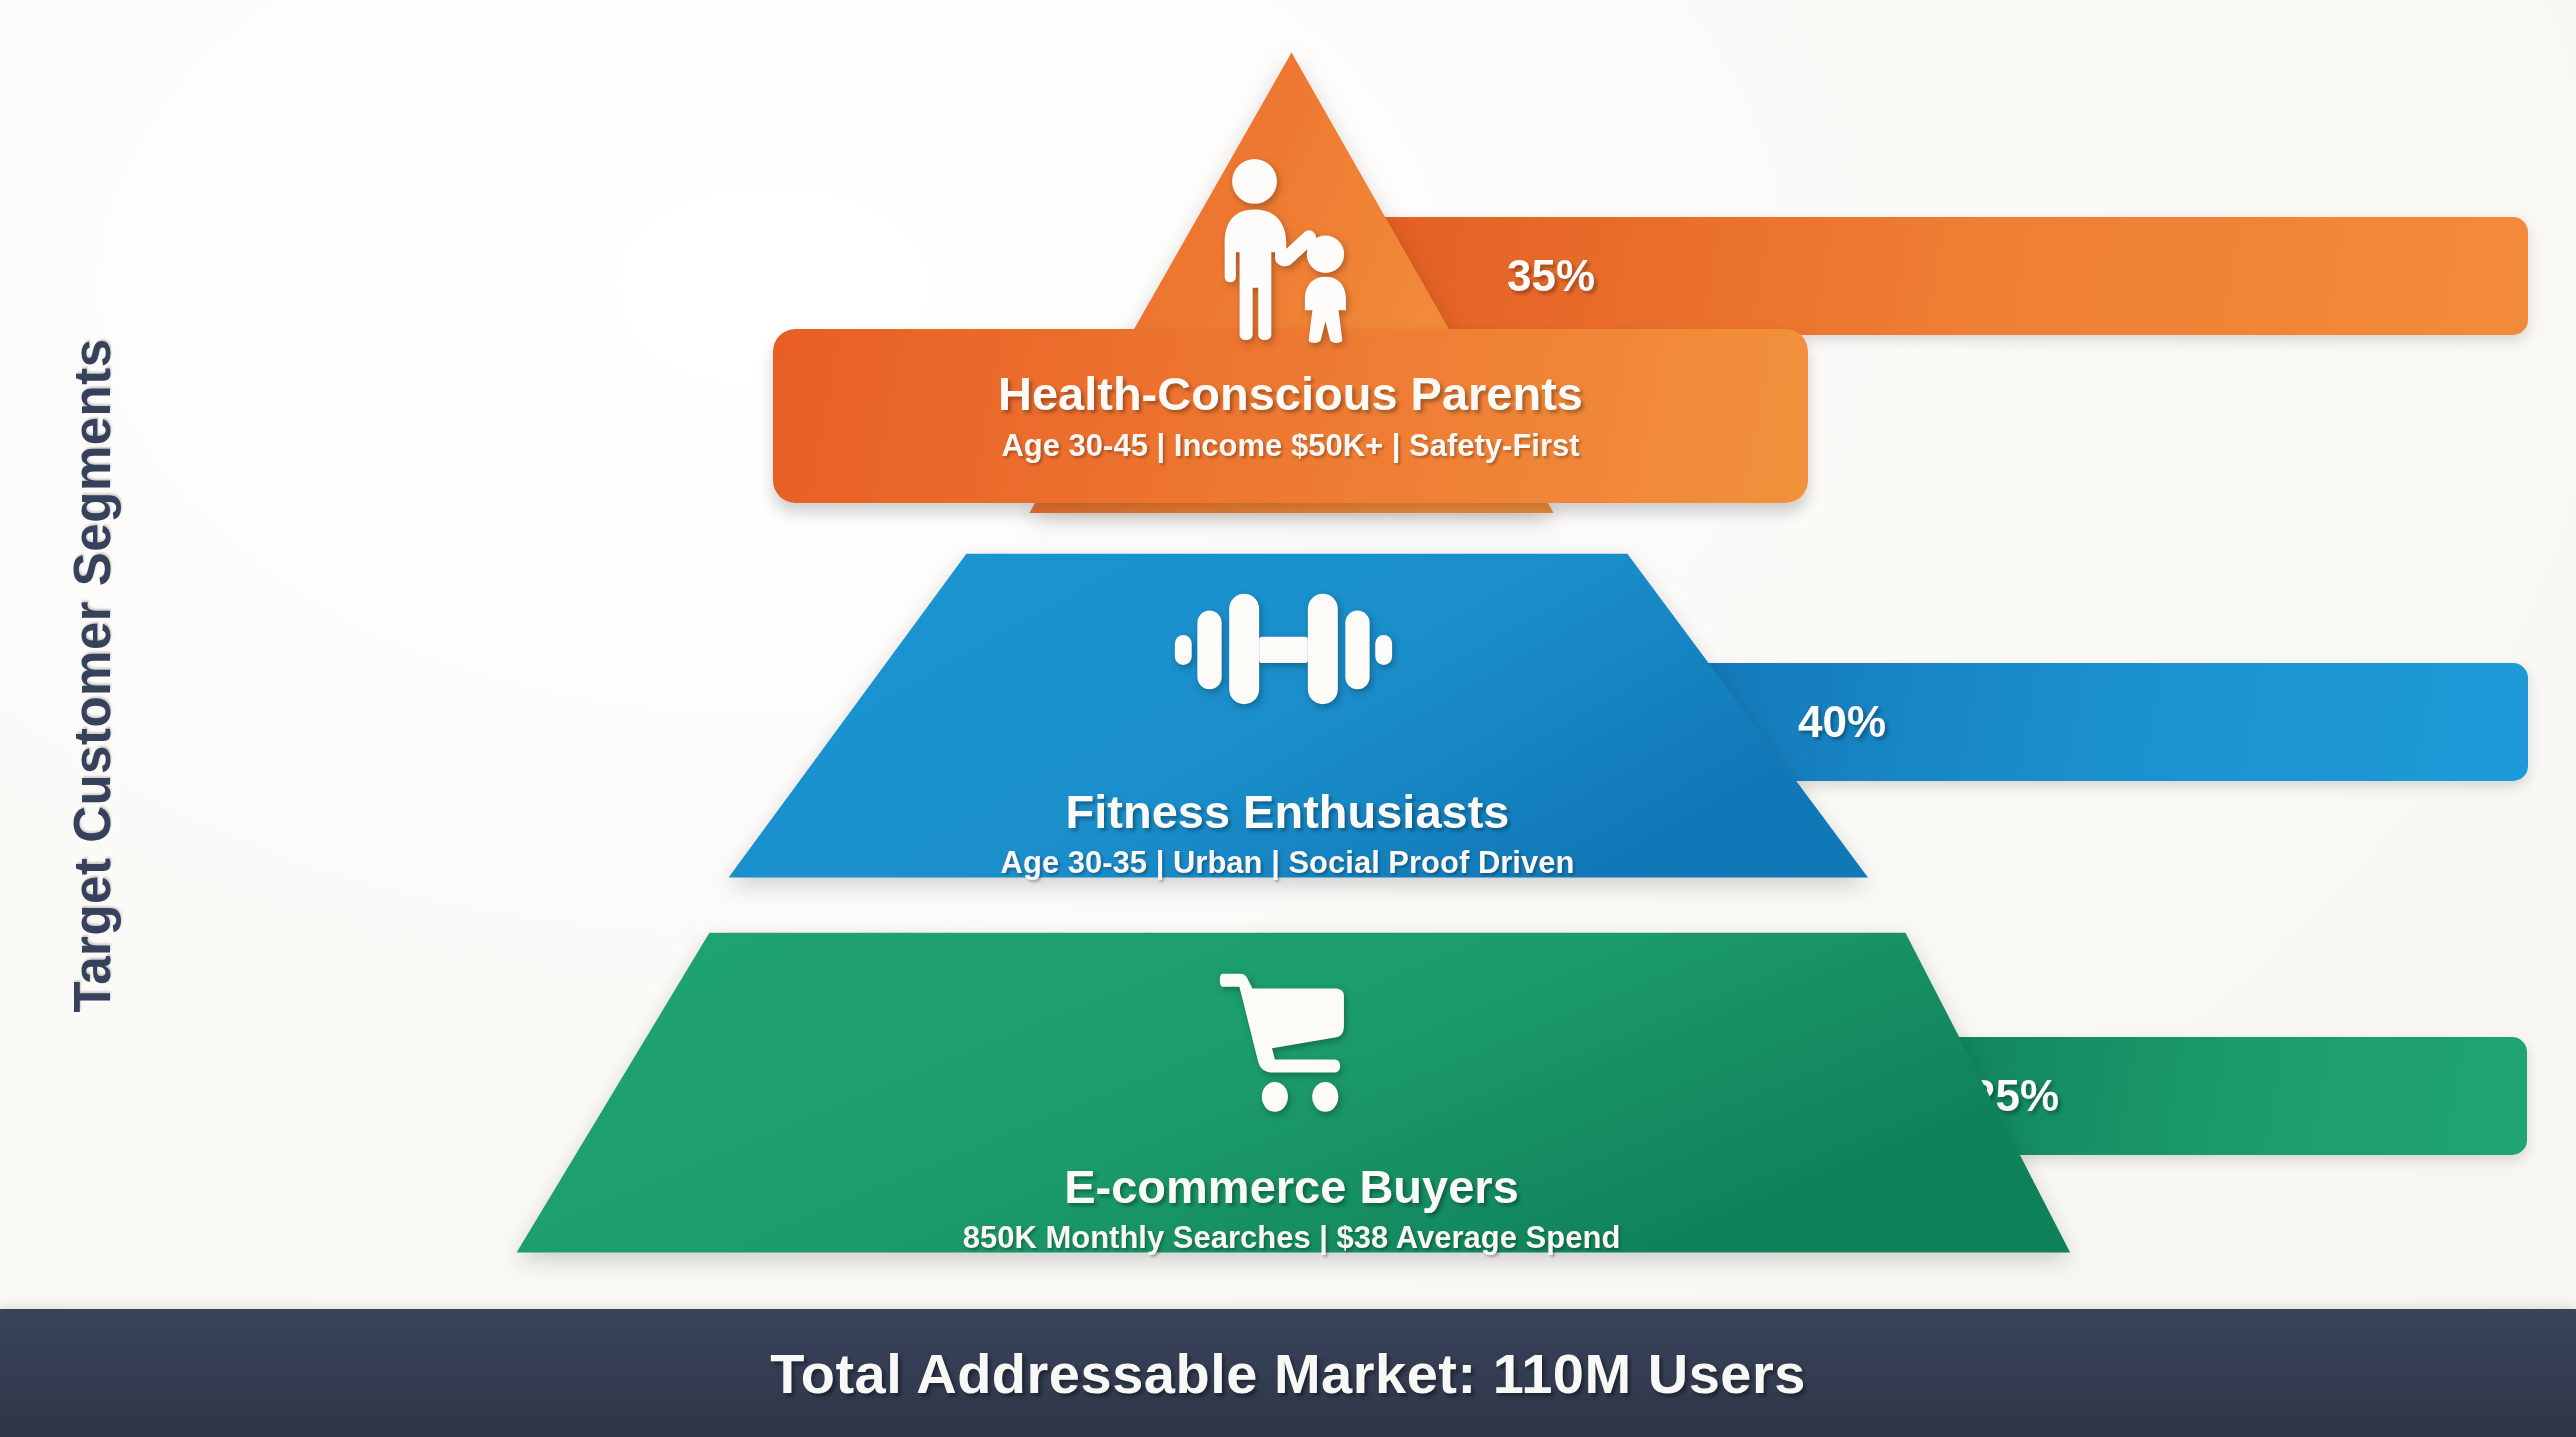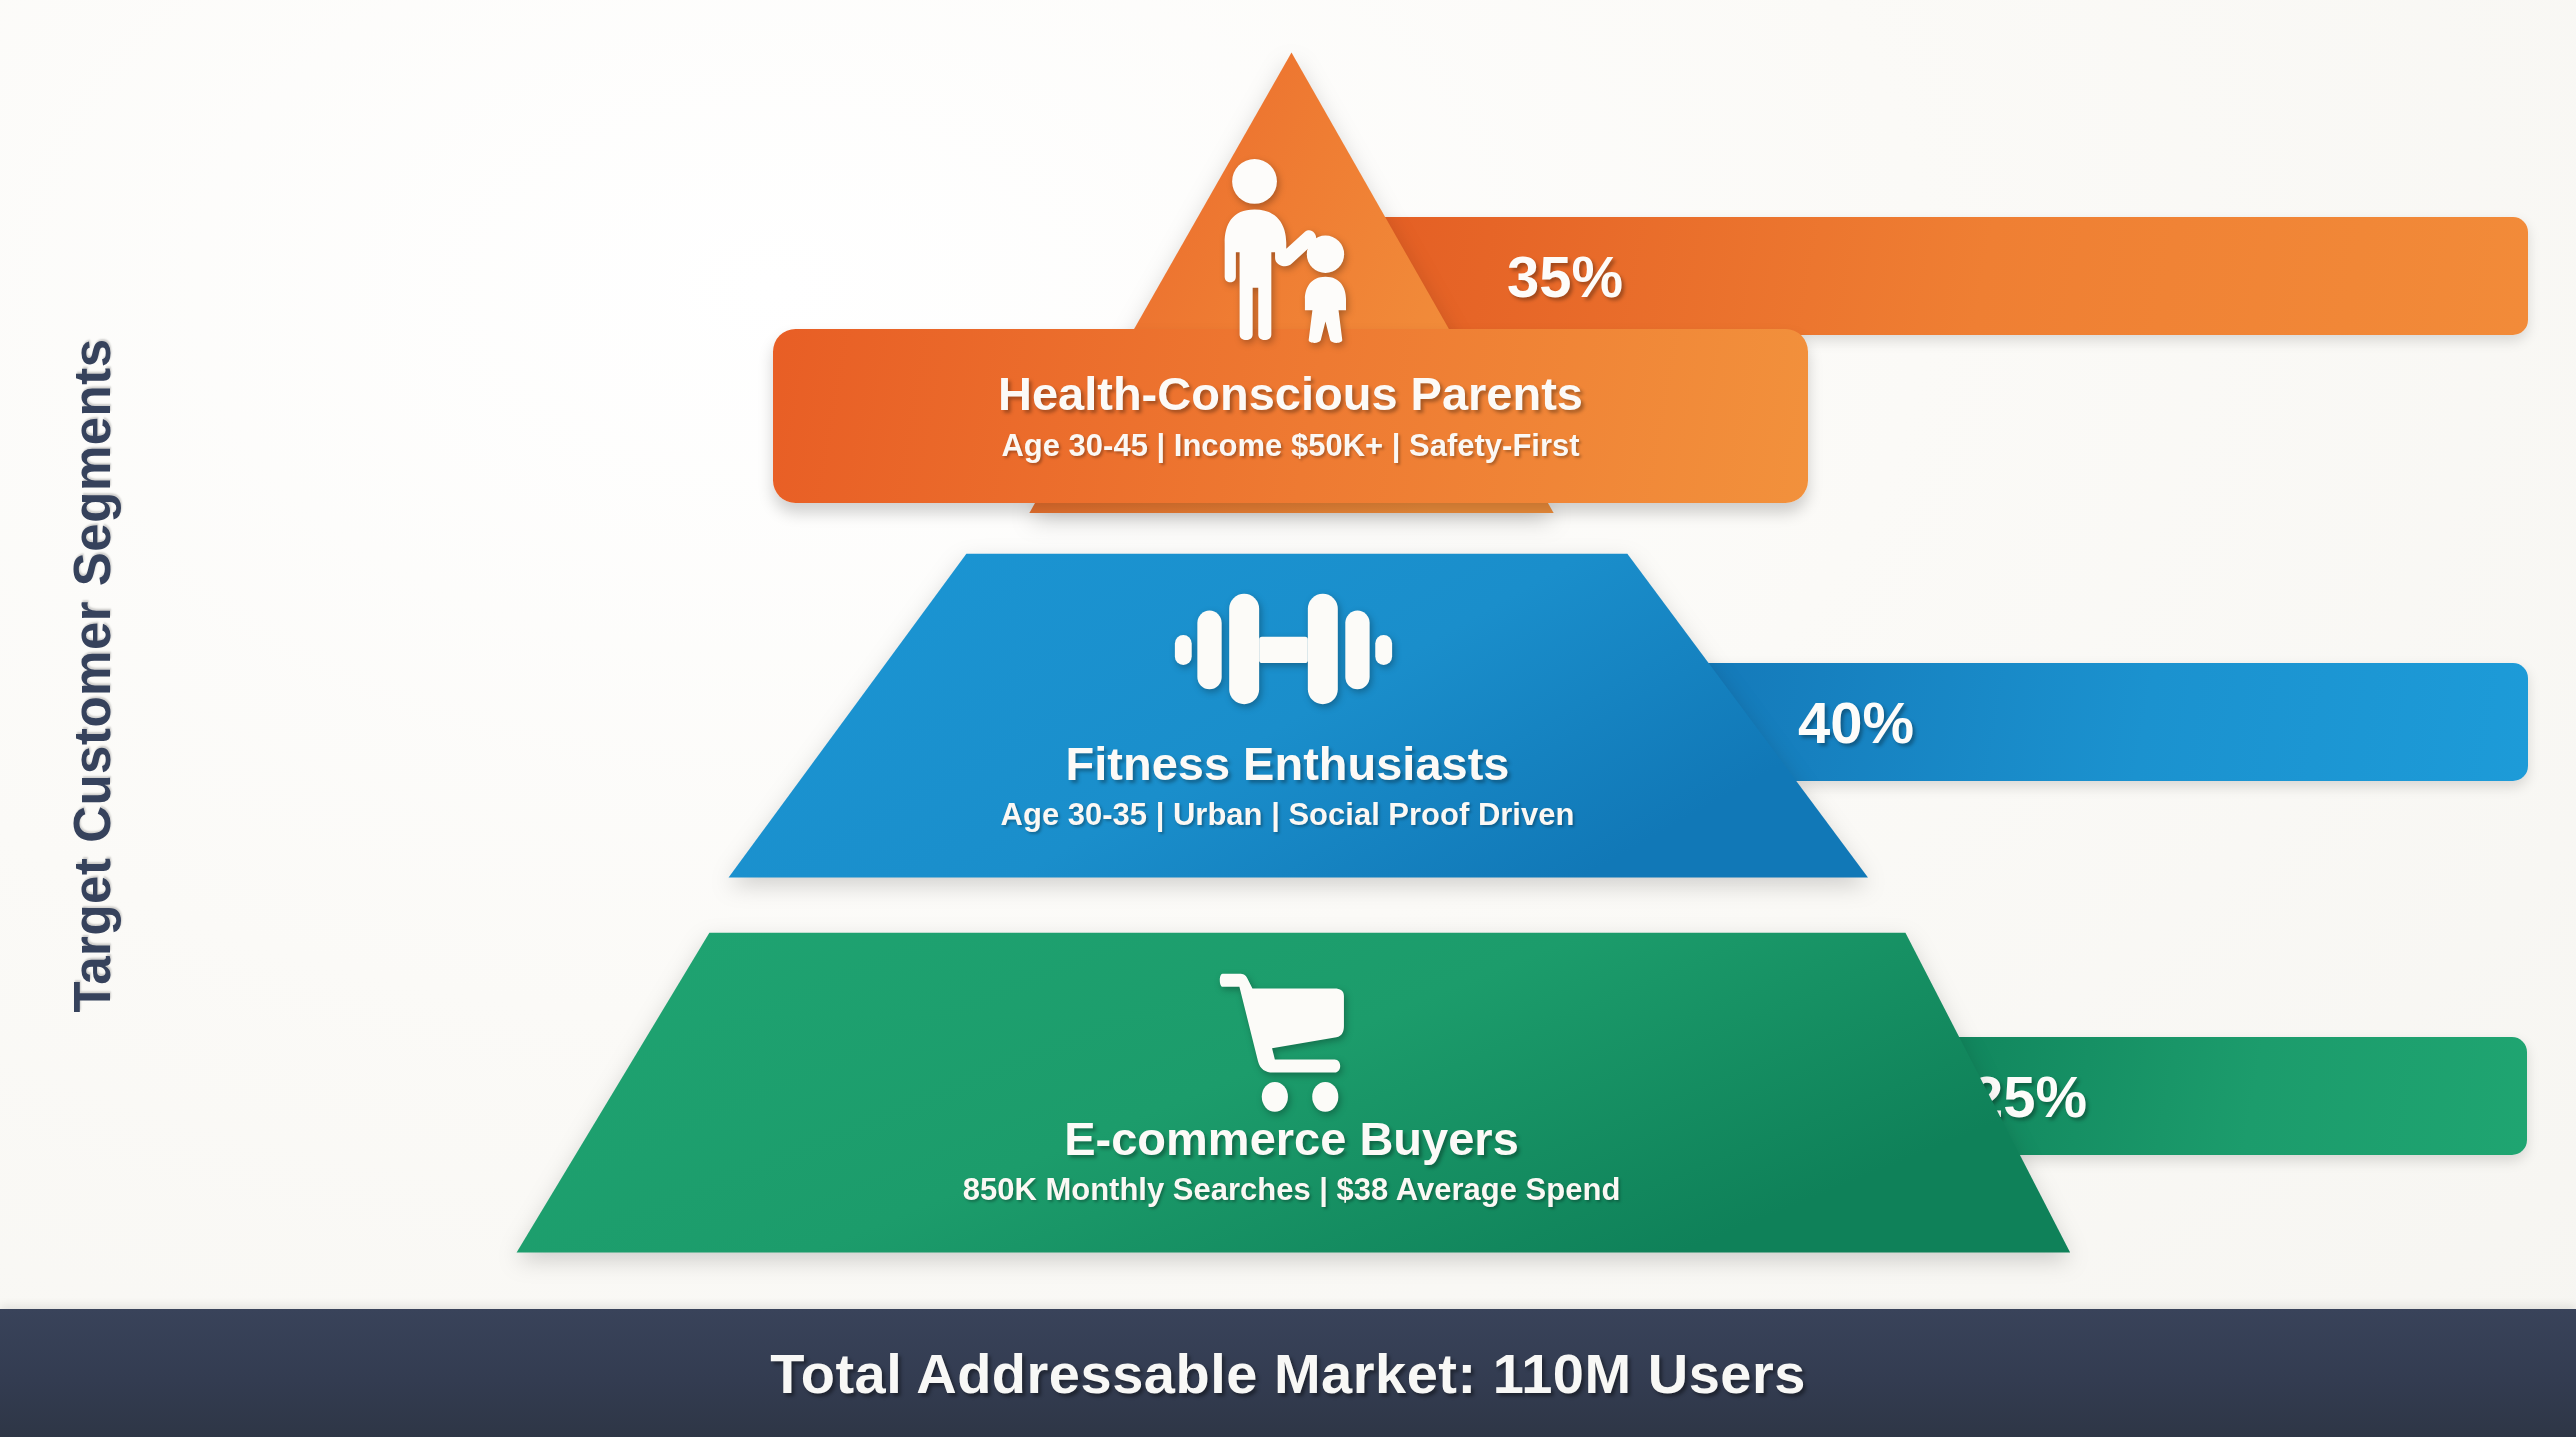--- a/index.html
+++ b/index.html
@@ -37,21 +37,21 @@
 
   
   .pct-bar{
     position:absolute;
     height:118px;
     border-radius:15px;
     display:flex;align-items:center;
     box-shadow:0 5.6px 13px rgba(0,0,0,.13);
   }
   .pct-bar span{
-    font-size:58px;font-weight:bold;color:#fdfcfa;
+    font-size:44px;font-weight:bold;color:#fdfcfa;
     text-shadow:2.8px 2.8px 3.7px rgba(0,0,0,.30);
   }
   #bar-0{left:1320px;top:217px;width:1208px;
     background:linear-gradient(100deg,#e35c23 0%,#ef7f33 55%,#f28b39 100%);}
   #bar-0 span{margin-left:187px;}
   #bar-1{left:1676px;top:663px;width:852px;
     background:linear-gradient(100deg,#1478b8 0%,#1b92cf 55%,#1d9bd8 100%);}
   #bar-1 span{margin-left:122px;}
   #bar-2{left:1919px;top:1037px;width:608px;
     background:linear-gradient(100deg,#10845c 0%,#1c9c6c 55%,#1fa571 100%);}
@@ -75,20 +75,21 @@
   }
 
   #tier-1{left:693px;top:550px;width:1189px;height:333px;}
   #tier-2{left:496px;top:929px;width:1591px;height:329px;}
 
   
   .tier-content{
     position:absolute;left:0;right:0;
     display:flex;flex-direction:column;align-items:center;
     pointer-events:none;
+    margin-top:48px;
   }
   .tier-title{
     font-size:47px;font-weight:bold;color:#fcfaf7;
     text-shadow:2.8px 2.8px 3.7px rgba(0,0,0,.30);
     white-space:nowrap;line-height:1.06;
   }
   .tier-sub{
     font-size:31px;font-weight:bold;color:#fbf8f4;
     text-shadow:1.9px 1.9px 2.8px rgba(0,0,0,.28);
     white-space:nowrap;margin-top:9.4px;line-height:1.1;

